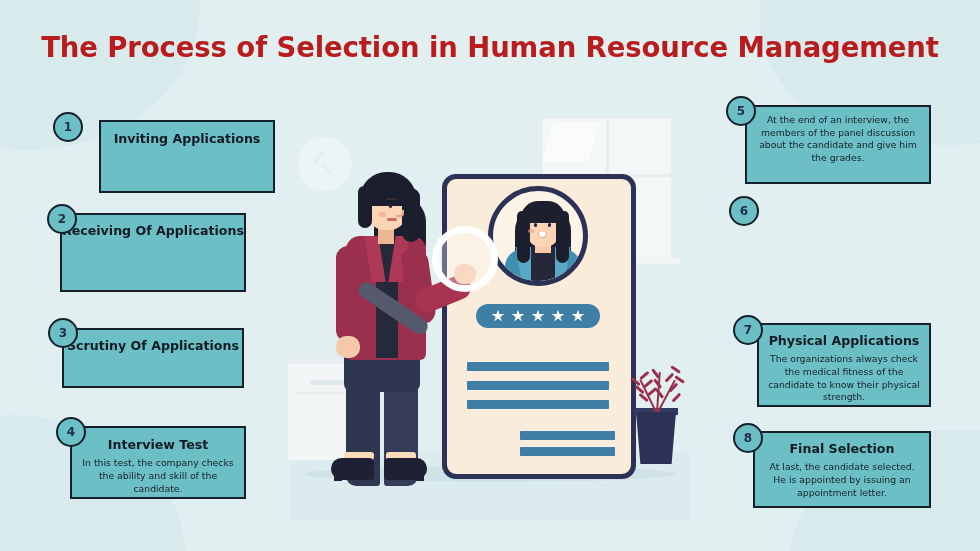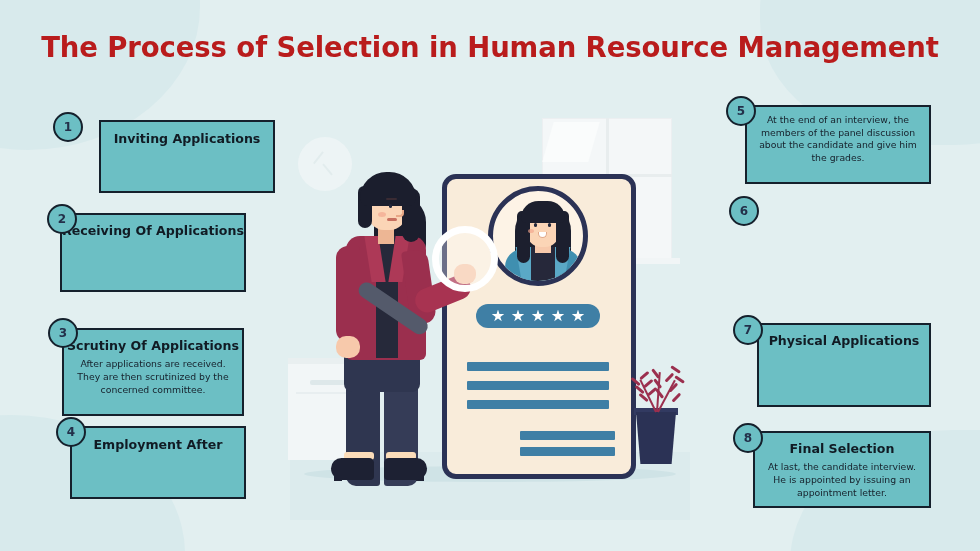--- a/index.html
+++ b/index.html
@@ -46,21 +46,21 @@
     background:#6cbfc4;border:2.6px solid #15202c;box-sizing:border-box;
     display:flex;align-items:center;justify-content:center;
     font-size:12px;font-weight:bold;color:#23304a;z-index:4;
   }
 
   
   #card-1{left:68px;top:120px;width:176px;height:73px;padding-top:9px;margin-left:31px;}
   #badge-1{left:53px;top:112px;}
   #card-2{left:60px;top:213px;width:186px;height:79px;padding-top:8px;}
   #badge-2{left:47px;top:204px;}
-  #card-3{left:62px;top:328px;width:182px;height:88px;padding-top:8px;}
+  #card-3{left:62px;top:328px;width:182px;height:60px;padding-top:8px;}
   #badge-3{left:48px;top:318px;}
   #card-4{left:70px;top:426px;width:176px;height:73px;padding-top:9px;}
   #badge-4{left:56px;top:417px;}
 
   
   #card-5{left:745px;top:105px;width:186px;height:79px;padding-top:7px;}
   #badge-5{left:726px;top:96px;}
   #card-6{left:747px;top:205px;width:184px;height:85px;padding-top:8px;}
   #badge-6{left:729px;top:205px;transform:translateY(-9px);}
   #card-7{left:757px;top:323px;width:174px;height:84px;padding-top:8px;}
@@ -294,40 +294,41 @@
   </div>
   <div class="badge" id="badge-1">1</div>
 
   <div class="card" id="card-2">
     <div class="card-title">Receiving Of Applications</div>
   </div>
   <div class="badge" id="badge-2">2</div>
 
   <div class="card" id="card-3">
     <div class="card-title">Scrutiny Of Applications</div>
-    <div class="card-body">After applications are received. They are then scrutinized by the concerned committee.</div>
   </div>
   <div class="badge" id="badge-3">3</div>
 
   <div class="card" id="card-4">
-    <div class="card-title">Employment After</div>
+    <div class="card-title">Interview Test</div>
+    <div class="card-body">In this test, the company checks the ability and skill of the candidate.</div>
   </div>
   <div class="badge" id="badge-4">4</div>
 
   <div class="card" id="card-5">
     <div class="card-body">At the end of an interview, the members of the panel discussion about the candidate and give him the grades.</div>
   </div>
   <div class="badge" id="badge-5">5</div>
 
   <div class="badge" id="badge-6">6</div>
 
   <div class="card" id="card-7">
     <div class="card-title">Physical Applications</div>
+    <div class="card-body">The organizations always check the medical fitness of the candidate to know their physical strength.</div>
   </div>
   <div class="badge" id="badge-7">7</div>
 
   <div class="card" id="card-8">
     <div class="card-title">Final Selection</div>
-    <div class="card-body">At last, the candidate interview. He is appointed by issuing an appointment letter.</div>
+    <div class="card-body">At last, the candidate selected. He is appointed by issuing an appointment letter.</div>
   </div>
   <div class="badge" id="badge-8">8</div>
 
 </div>
 
 </body></html>

